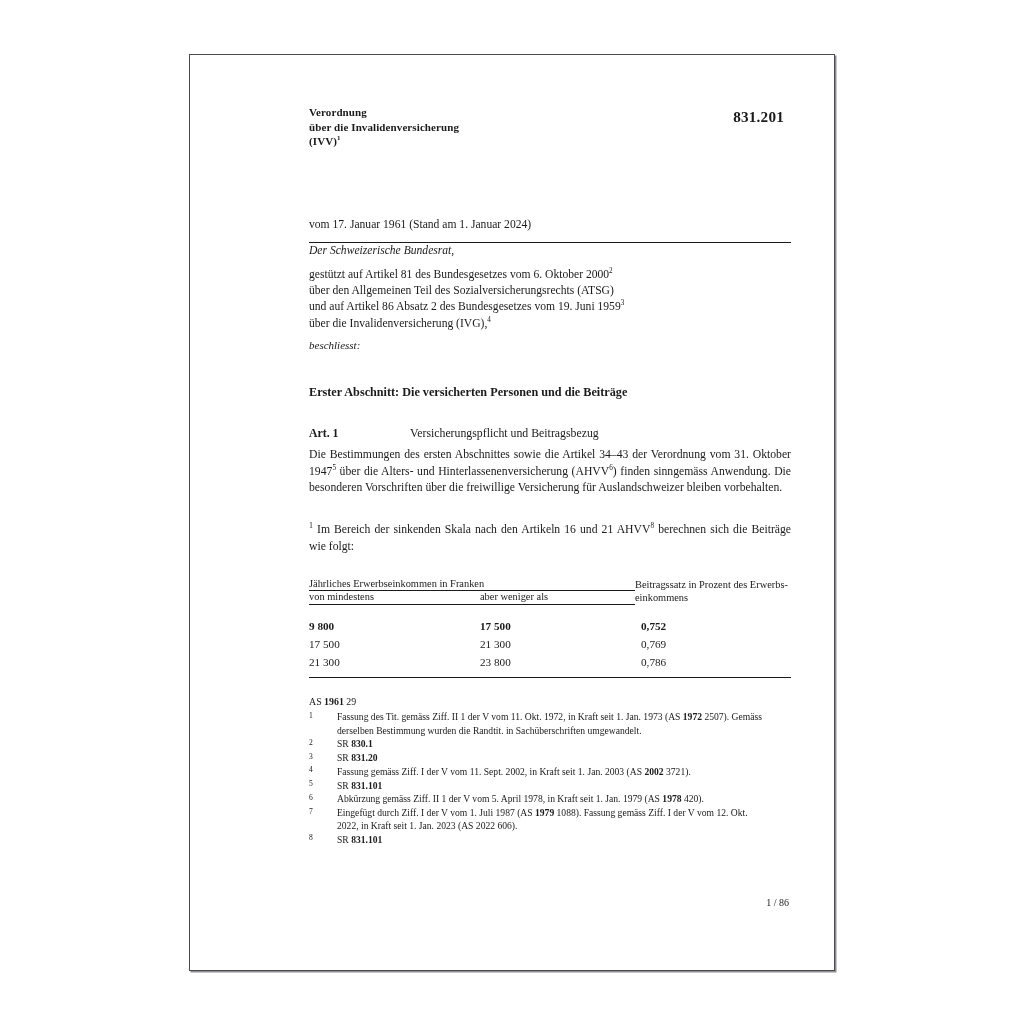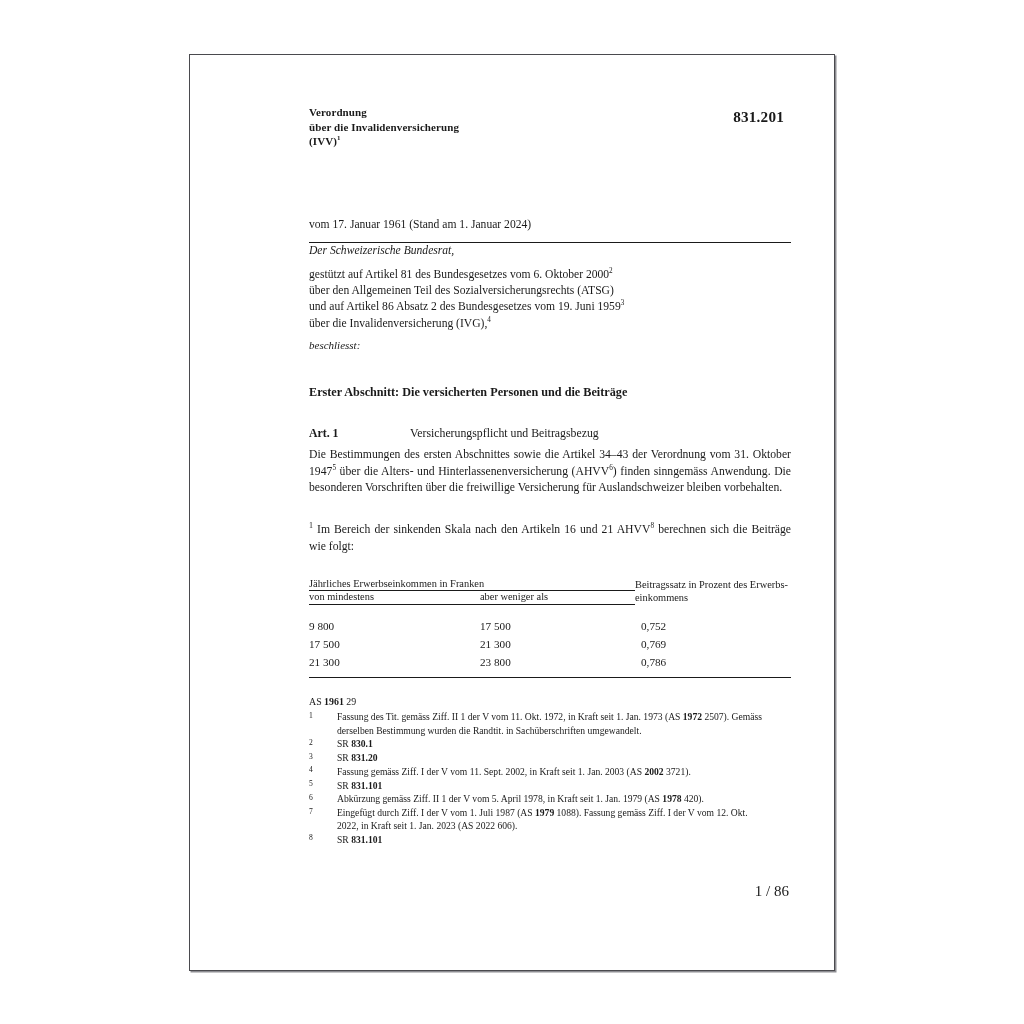--- a/index.html
+++ b/index.html
@@ -168,20 +168,21 @@
   .th-right {
     padding: 2px 0 3px 6px;
     line-height: 1.28;
   }
   .th-sub {
     padding: 4px 0 4px 0;
     border-bottom: 1.2px solid #1a1a1a;
   }
   .rate-table tbody tr:first-child td {
     padding-top: 14px;
+    font-weight: bold;
   }
   .rate-table tbody td {
     padding: 1.5px 0;
     line-height: 1.32;
     font-size: 11.2px;
   }
   .rate-table tbody td.c-c {
     padding-left: 6px;
   }
   .num-pad { padding-left: 8px; }
@@ -216,22 +217,22 @@
   .fn-row .fn-text {
     flex: 1 1 auto;
     line-height: 1.38;
   }
   .fn-text b { font-weight: bold; }
 
   
   .page-number {
     position: absolute;
     right: 0;
-    bottom: 16px;
-    font-size: 15px;
+    bottom: 8px;
+    font-size: 10px;
   }
   .footer-wrap {
     position: absolute;
     left: 119px;
     right: 45px;
     bottom: 54px;
     height: 18px;
   }
 </style>
 </head>

